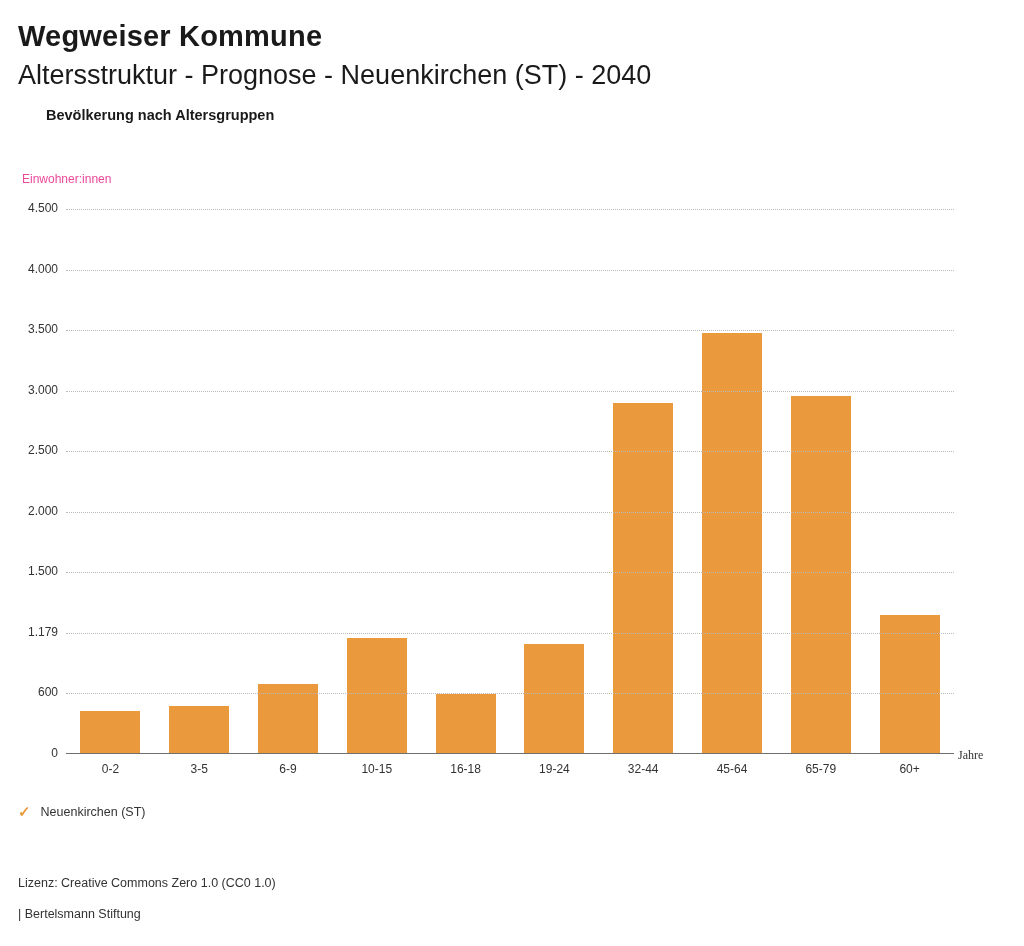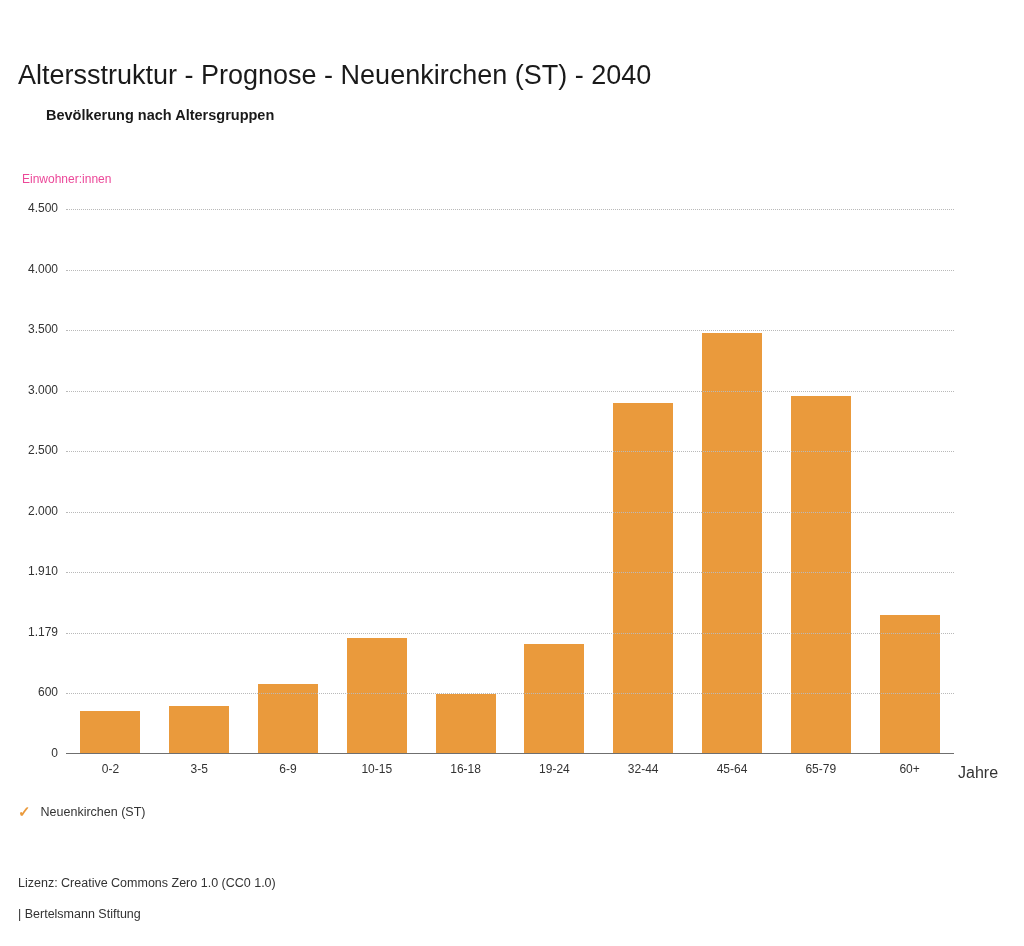--- a/index.html
+++ b/index.html
@@ -100,23 +100,24 @@
   .xtick-label {
     position: absolute;
     font-size: 12px;
     color: #333333;
     text-align: center;
     top: 762px;
   }
   .xaxis-title {
     position: absolute;
     left: 958px;
-    top: 764px;
-    font-size: 16px;
-    color: #333333;
+    top: 748px;
+    font-size: 12px;
+    color: #333333;
+    font-family: Liberation Serif, serif;
   }
   .legend {
     position: absolute;
     left: 18px;
     top: 804px;
     font-size: 12.5px;
     color: #333333;
     display: flex;
     align-items: center;
     gap: 10px;
@@ -135,20 +136,21 @@
   }
   .fn1 { top: 845px; }
   .fn2 { top: 876px; }
   .fn3 { top: 907px; }
 </style>
 </head>
 <body>
 
 <div class="page">
 
+  <div class="title">Wegweiser Kommune</div>
   <div class="subtitle">Altersstruktur - Prognose - Neuenkirchen (ST) - 2040</div>
   <div class="subsubtitle">Bevölkerung nach Altersgruppen</div>
 
   <div class="ylabel">Einwohner:innen</div>
 
   <div class="plot">
     <div class="bars" id="bars-layer">
         <div class="bar" title="0-2: 355" style="left: 14.4px; width: 60px; height: 42.9944px; background: rgb(234, 154, 60);"></div>
         <div class="bar" title="3-5: 395" style="left: 103.2px; width: 60px; height: 47.8389px; background: rgb(234, 154, 60);"></div>
         <div class="bar" title="6-9: 580" style="left: 192px; width: 60px; height: 70.2444px; background: rgb(234, 154, 60);"></div>
@@ -171,21 +173,21 @@
         <div class="gridline" style="top: 60.5556px;"></div>
         <div class="gridline" style="top: 0px;"></div>
       </div>
     <div class="axis-bottom"></div>
   </div>
 
   <div id="ytick-layer">
       <div class="ytick-label" style="position: absolute; top: 746px; left: 6px;">0</div>
       <div class="ytick-label" style="position: absolute; top: 685.444px; left: 6px;">600</div>
       <div class="ytick-label" style="position: absolute; top: 624.889px; left: 6px;">1.179</div>
-      <div class="ytick-label" style="position: absolute; top: 564.333px; left: 6px;">1.910</div>
+      <div class="ytick-label" style="position: absolute; top: 564.333px; left: 6px;">1.500</div>
       <div class="ytick-label" style="position: absolute; top: 503.778px; left: 6px;">2.000</div>
       <div class="ytick-label" style="position: absolute; top: 443.222px; left: 6px;">2.500</div>
       <div class="ytick-label" style="position: absolute; top: 382.667px; left: 6px;">3.000</div>
       <div class="ytick-label" style="position: absolute; top: 322.111px; left: 6px;">3.500</div>
       <div class="ytick-label" style="position: absolute; top: 261.556px; left: 6px;">4.000</div>
       <div class="ytick-label" style="position: absolute; top: 201px; left: 6px;">4.500</div>
     </div>
   <div id="xtick-layer">
       <div class="xtick-label" style="left: 70.4px; width: 80px;">0-2</div>
       <div class="xtick-label" style="left: 159.2px; width: 80px;">3-5</div>

